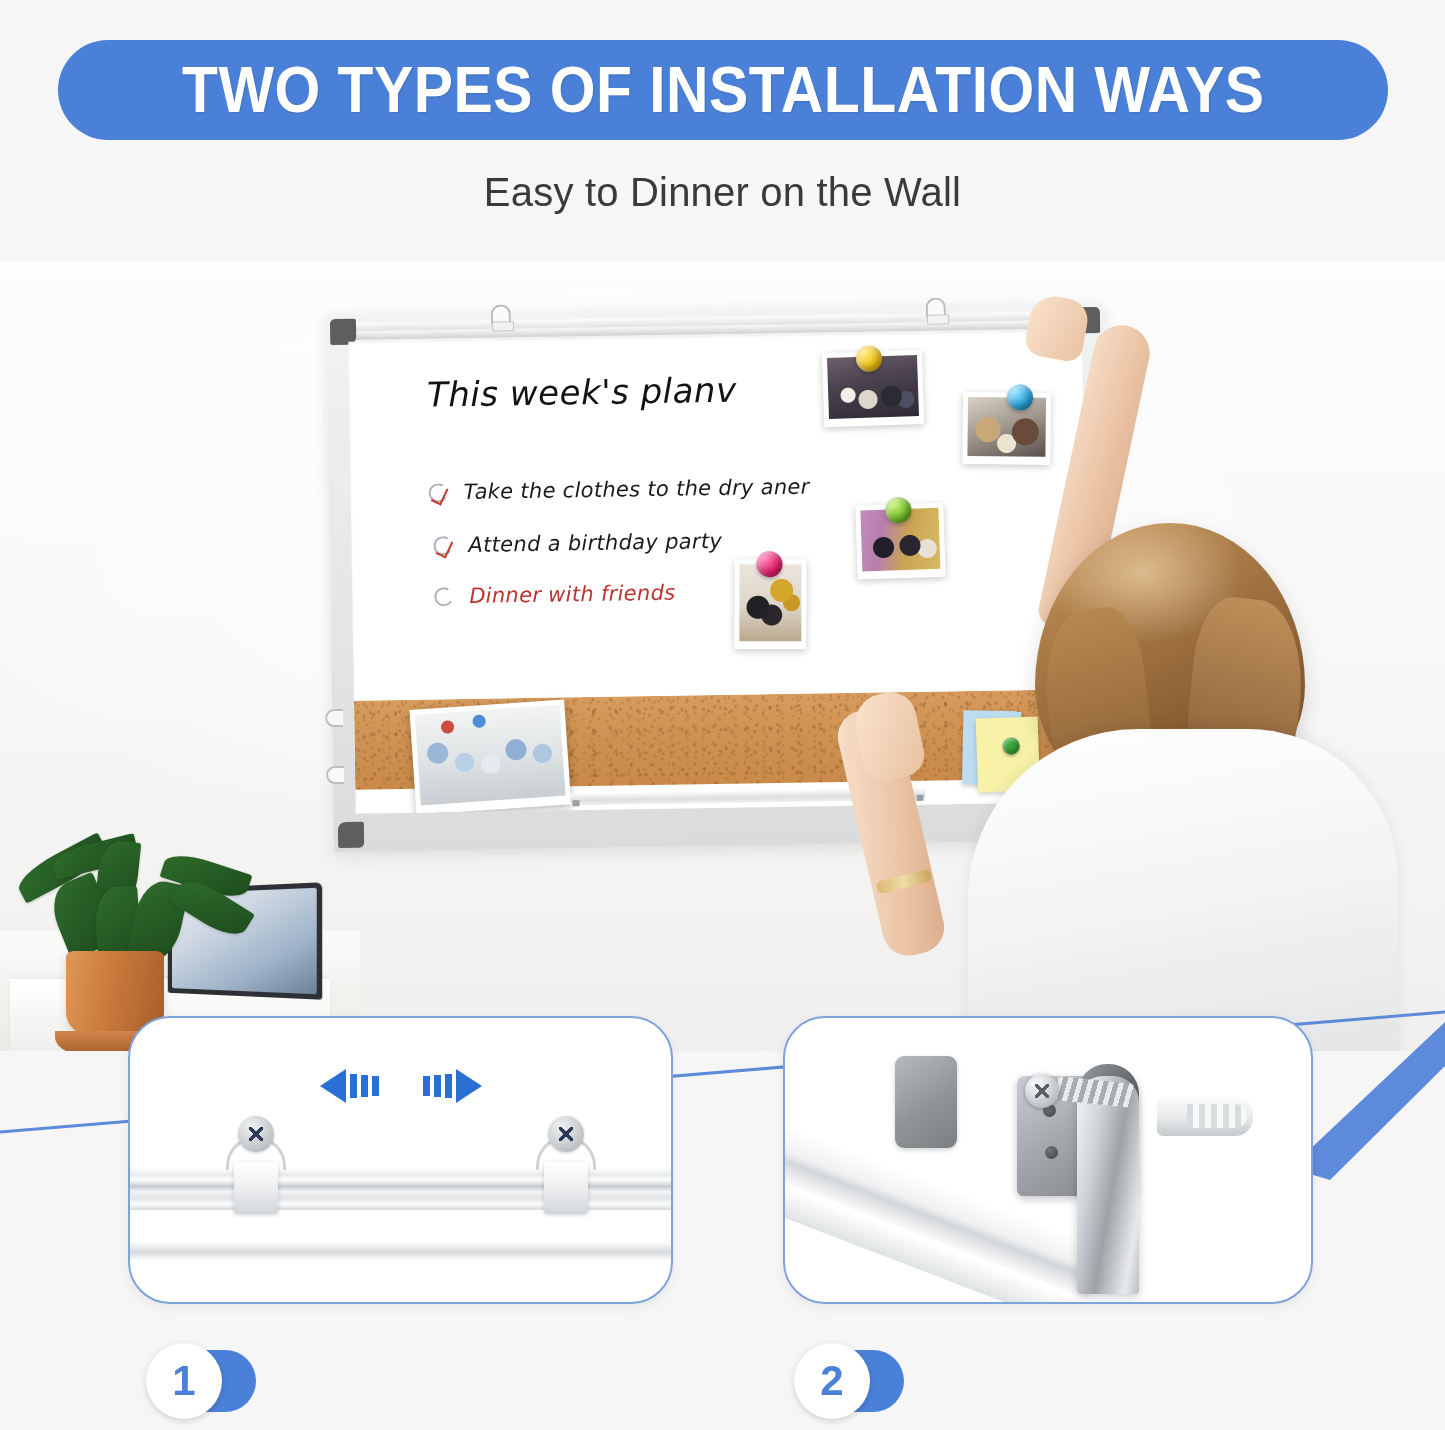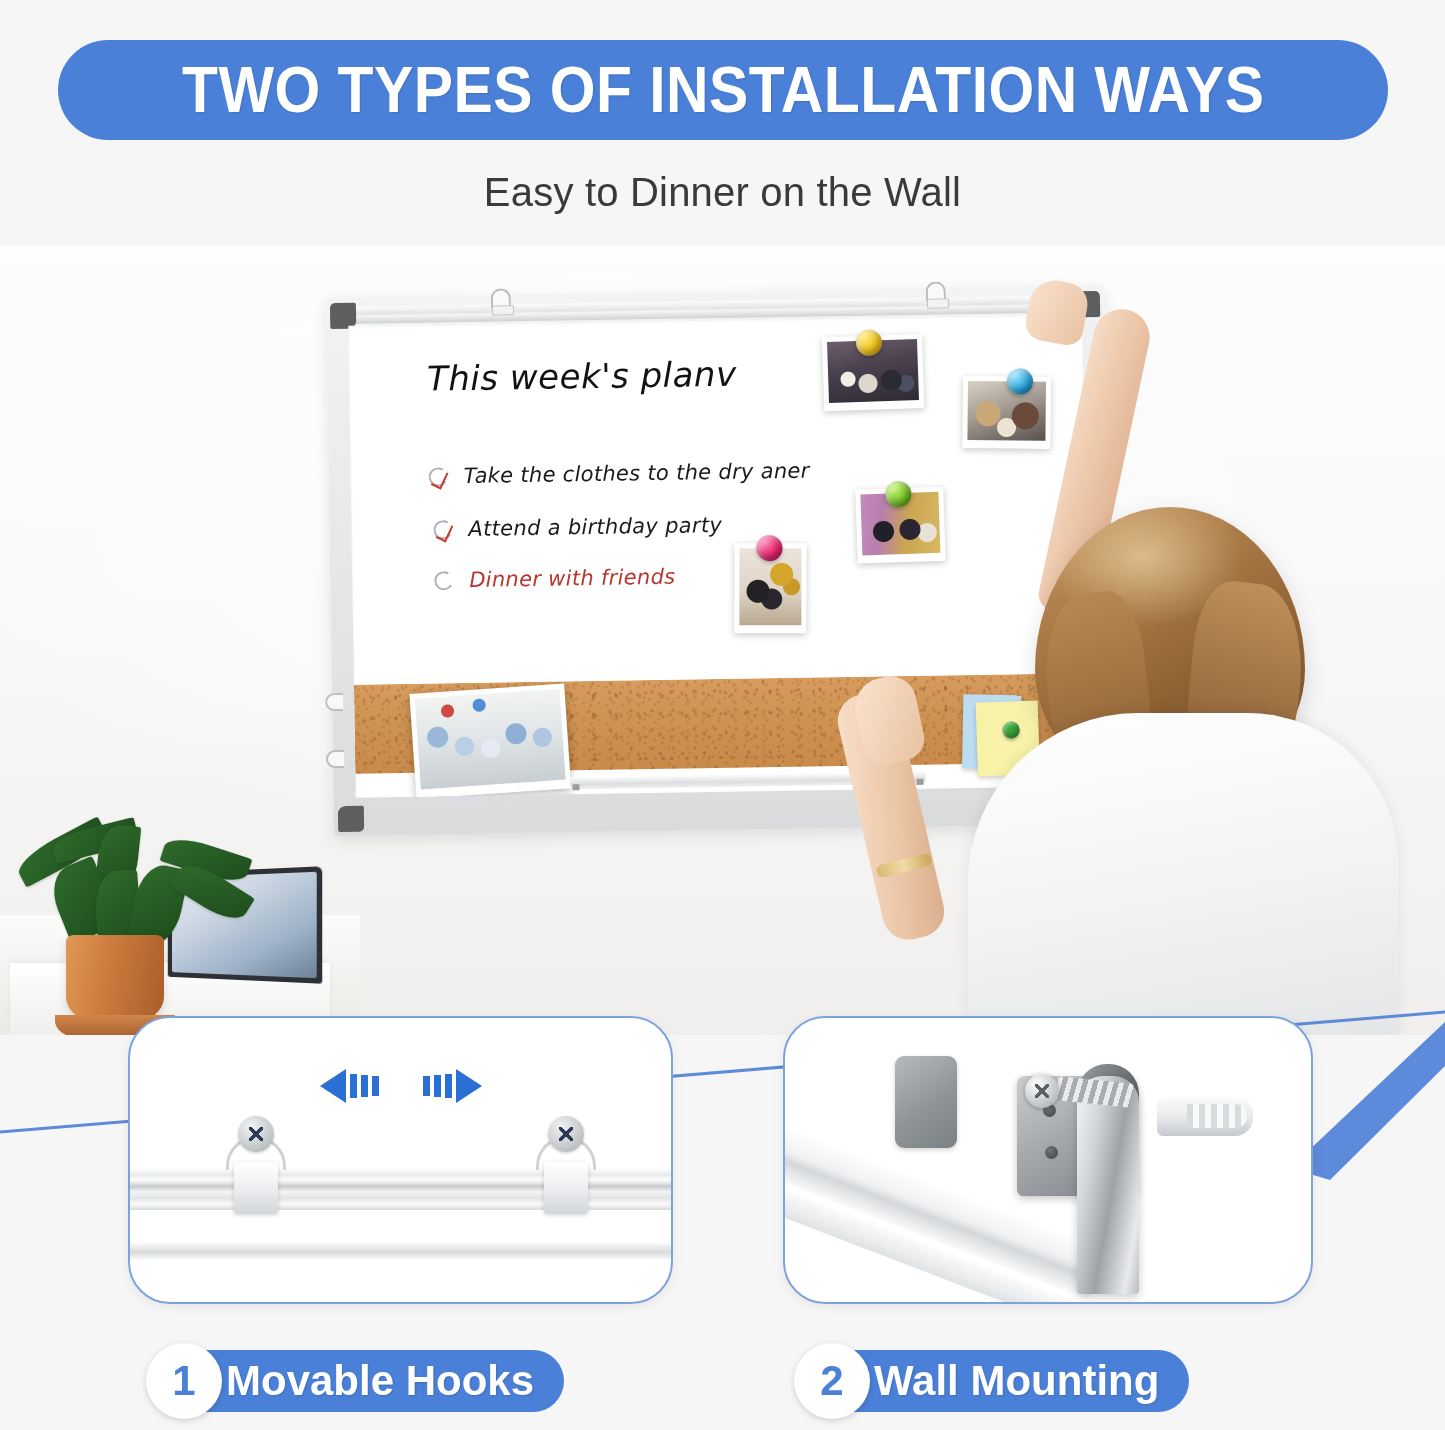--- a/index.html
+++ b/index.html
@@ -23,21 +23,21 @@
     text-shadow:1px 1px 2px rgba(0,0,0,.12);
     white-space:nowrap; font-family:"Liberation Sans", sans-serif;
   }
   .subtitle{
     position:absolute; left:0; top:170px; width:1445px; text-align:center;
     font-size:40px; color:#3a3a3a; font-weight:normal; letter-spacing:.2px;
   }
 
   
   .scene{
-    position:absolute; left:0; top:245px; width:1445px; height:790px;
+    position:absolute; left:0; top:261px; width:1445px; height:790px;
     overflow:hidden; background:
       linear-gradient(180deg,#fdfdfd 0%,#f7f7f7 55%,#f0efed 100%);
   }
   .wall-shadow{
     position:absolute; left:0; top:0; width:100%; height:100%;
     background:radial-gradient(ellipse 70% 60% at 42% 35%,
       rgba(255,255,255,.9) 0%, rgba(240,238,236,0) 70%);
   }
   .baseboard{
     position:absolute; left:0; bottom:0; width:360px; height:120px;
@@ -635,20 +635,18 @@
   <div class="post"></div>
   <div class="thread"></div>
   <div class="screw sc-1"></div>
   <div class="wall-plug"></div>
 </div>
 
 <div class="label-pill label-1">
   <div class="label-badge">
     <span class="label-num">1</span>
   </div>
-  <span class="label-text">Movable  Hooks</span>
 </div>
 <div class="label-pill label-2">
   <div class="label-badge">
     <span class="label-num">2</span>
   </div>
-  <span class="label-text">Wall Mounting</span>
 </div>
 
 </body></html>

